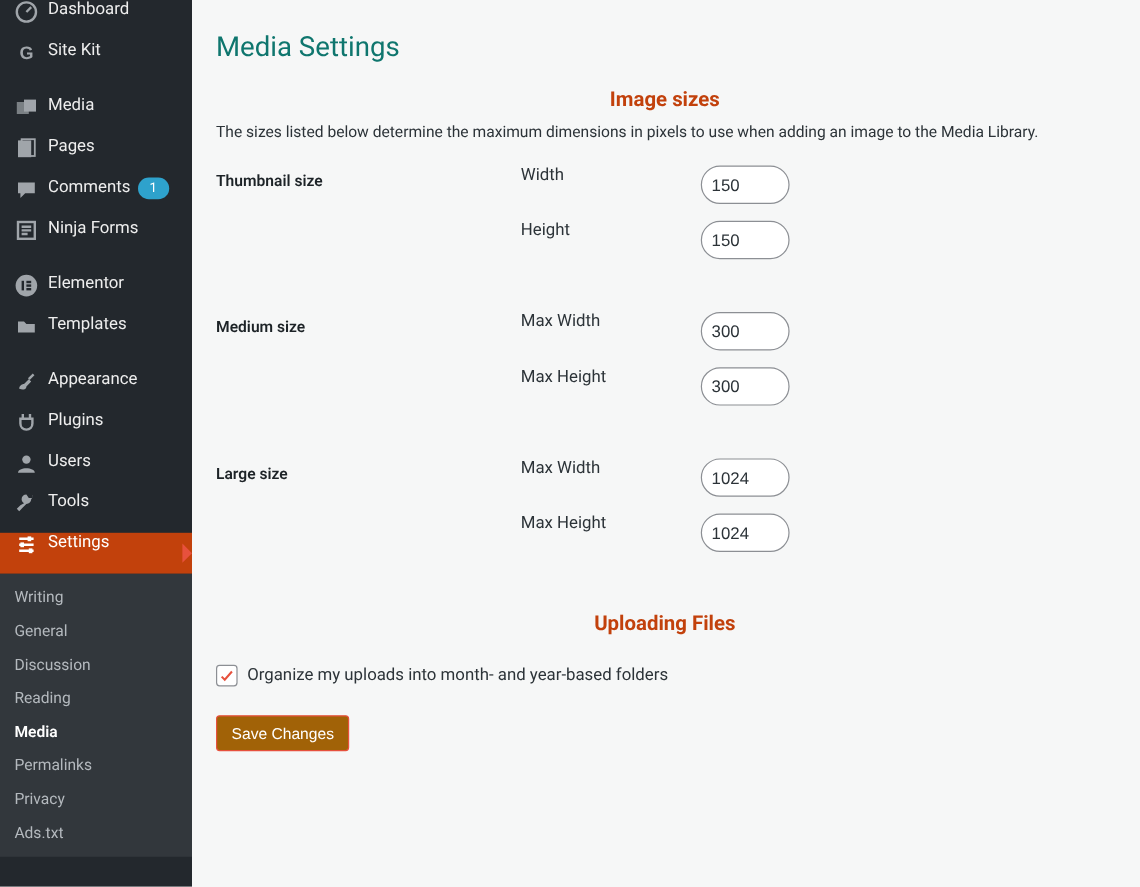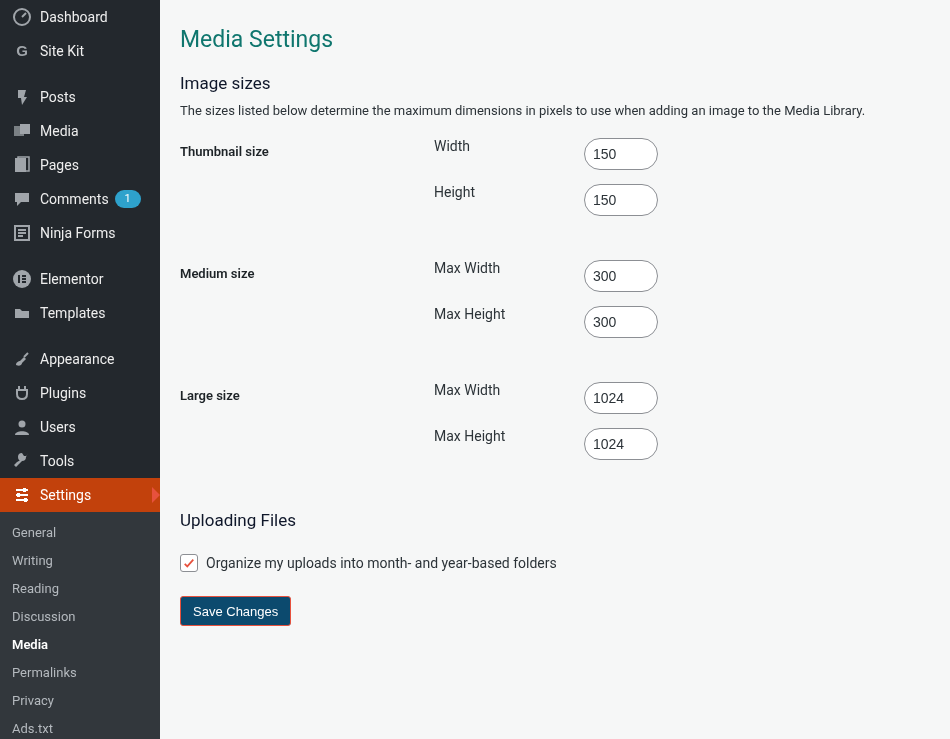--- a/index.html
+++ b/index.html
@@ -28,21 +28,20 @@
     height: 100%;
     overflow: hidden;
   }
   .sidebar .menu {
     list-style: none;
     margin: 0;
     padding: 0;
   }
   .sidebar .menu li {
     display: flex;
-    align-items: center;
     padding: 0 12px;
     height: 34px;
     font-size: 14px;
     color: #eee;
     cursor: pointer;
     position: relative;
   }
   .sidebar .menu li .icon {
     width: 20px;
     height: 20px;
@@ -118,23 +117,24 @@
     background: #f6f7f7;
   }
   h1.page-title {
     font-size: 23px;
     font-weight: 400;
     margin: 16px 0 20px 0;
     color: #0f766e;
   }
   h2.section {
     font-size: 17px;
-    font-weight: 400;
+    font-weight: 700;
     margin: 20px 0 10px 0;
-    color: #0f172a;
+    color: #c2410c;
+    text-align: center;
   }
   p.desc {
     font-size: 13px;
     color: #2c3338;
     margin: 0 0 20px 0;
   }
 
   .form-table { display: block; }
   .form-row {
     display: flex;
@@ -191,21 +191,21 @@
   .check-line {
     display: flex;
     align-items: center;
     font-size: 14px;
     color: #2c3338;
     margin-top: 4px;
   }
 
   .submit-row { margin-top: 24px; }
   button.primary {
-    background: #0c4a6e;
+    background: #a16207;
     border: 1px solid #e7513d;
     color: #fff;
     height: 30px;
     padding: 0 12px;
     font-size: 13px;
     border-radius: 3px;
     cursor: pointer;
   }
 
   svg { display: block; }
@@ -296,28 +296,20 @@
             <svg viewBox="0 0 20 20" width="20" height="20">
               <use href="#ico-sitekit"></use>
             </svg>
           </span>
           <span>Site Kit</span>
         </li>
         <li class="sep"></li>
         <li>
           <span class="icon">
             <svg viewBox="0 0 20 20" width="20" height="20">
-              <use href="#ico-pin"></use>
-            </svg>
-          </span>
-          <span>Posts</span>
-        </li>
-        <li>
-          <span class="icon">
-            <svg viewBox="0 0 20 20" width="20" height="20">
               <use href="#ico-media"></use>
             </svg>
           </span>
           <span>Media</span>
         </li>
         <li>
           <span class="icon">
             <svg viewBox="0 0 20 20" width="20" height="20">
               <use href="#ico-pages"></use>
             </svg>
@@ -394,24 +386,24 @@
         <li class="active">
           <span class="icon">
             <svg viewBox="0 0 20 20" width="20" height="20">
               <use href="#ico-sliders"></use>
             </svg>
           </span>
           <span>Settings</span>
         </li>
       </ul>
     <ul class="submenu" id="settings-submenu">
+        <li>Writing</li>
         <li>General</li>
-        <li>Writing</li>
+        <li>Discussion</li>
         <li>Reading</li>
-        <li>Discussion</li>
         <li class="current">Media</li>
         <li>Permalinks</li>
         <li>Privacy</li>
         <li>Ads.txt</li>
       </ul>
   </nav>
 
   <main class="main">
     <h1 class="page-title">Media Settings</h1>
 

